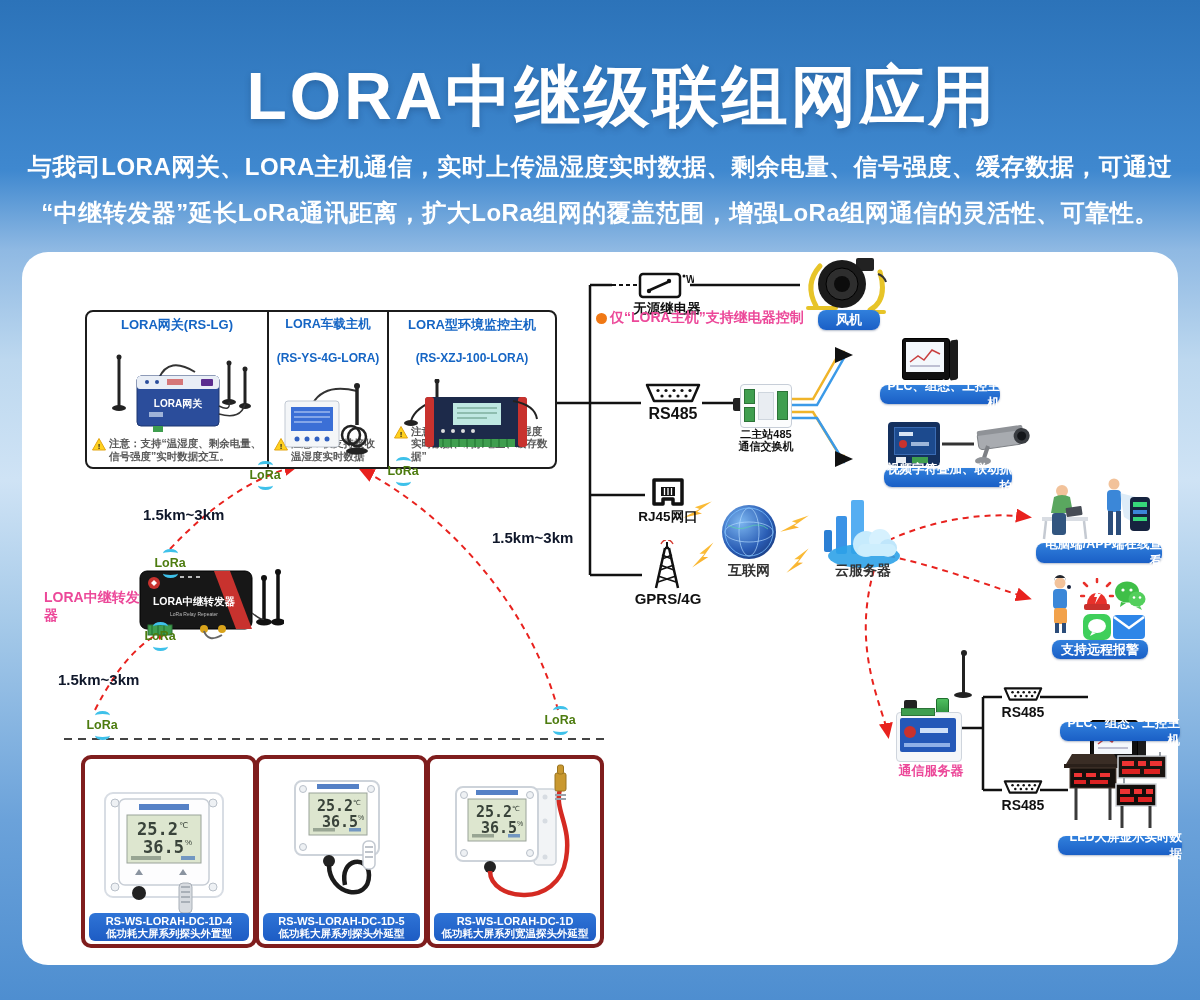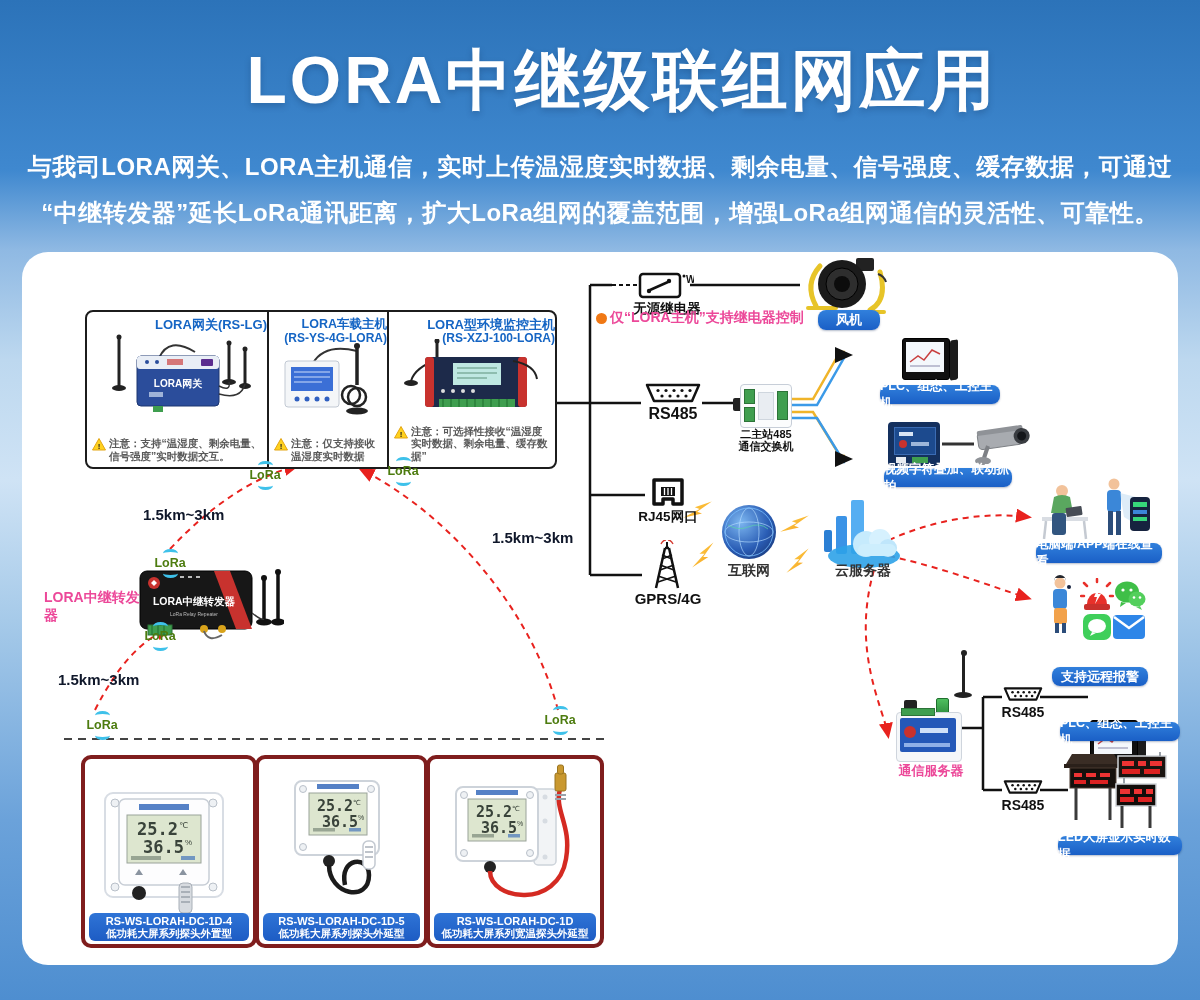--- a/index.html
+++ b/index.html
@@ -2,36 +2,36 @@
 <html><head>
 <meta charset="utf-8">
 <style>
   html,body{margin:0;padding:0;}
   body{
     width:1200px;height:1000px;position:relative;overflow:hidden;
     font-family:"Liberation Sans","DejaVu Sans",sans-serif;
     background:linear-gradient(180deg,#2c73b9 0%,#3f88cf 17%,#8fb9e3 25%,#bdd8ef 36%,#cfe3f5 48%,#a6cae9 62%,#6ba2da 82%,#4e8ed0 100%);
   }
   .abs{position:absolute;}
-  .page-title{left:0;right:0;top:36px;text-align:center;color:#fff;font-weight:900;font-size:66px;letter-spacing:3px;text-shadow:0 3px 6px rgba(10,40,80,.25);padding-left:44px;}
+  .page-title{left:0;right:0;top:52px;text-align:center;color:#fff;font-weight:900;font-size:66px;letter-spacing:3px;text-shadow:0 3px 6px rgba(10,40,80,.25);padding-left:44px;}
   .page-sub{left:0;right:0;top:144px;text-align:center;color:#fff;font-weight:700;font-size:24px;line-height:46px;letter-spacing:.5px;}
   .panel{left:22px;top:252px;width:1156px;height:713px;background:#fff;border-radius:26px;}
 
   
   .hosts-box{left:85px;top:310px;width:468px;height:155px;border:2px solid #1c1c1c;border-radius:8px;display:flex;background:#fff;}
-  .hcell{display:flex;flex-direction:column;align-items:flex-end;position:relative;}
+  .hcell{display:flex;flex-direction:column;align-items:center;position:relative;gap:20px;}
   .hcell+.hcell{border-left:2px solid #1c1c1c;}
   .cell-title{color:#1565c4;font-weight:bold;font-size:13px;line-height:15px;margin-top:5px;text-align:center;}
   .cell-sub{color:#1565c4;font-weight:bold;font-size:12px;line-height:13px;text-align:center;}
   .devarea{flex:1;width:100%;position:relative;}
   .note{display:flex;align-items:flex-start;gap:3px;padding:0 5px 5px 5px;color:#5a5a5a;font-weight:700;font-size:10.5px;line-height:12.5px;}
   .warn{flex:0 0 auto;margin-top:1px;}
 
   .lbl{font-weight:bold;color:#111;}
-  .badge{background:linear-gradient(#3180dc,#1a5fc6);color:#fff;font-weight:bold;text-align:left;border-radius:8px;display:flex;align-items:center;justify-content:center;box-shadow:0 1px 2px rgba(0,30,80,.3);}
+  .badge{background:linear-gradient(#3180dc,#1a5fc6);color:#fff;font-weight:bold;text-align:right;border-radius:8px;display:flex;align-items:center;justify-content:center;box-shadow:0 1px 2px rgba(0,30,80,.3);}
   .red-lbl{color:#ec4899;font-weight:bold;}
   .dot{width:11px;height:11px;border-radius:50%;background:#f07814;display:inline-block;margin-right:3px;flex:0 0 auto;}
 
   .lora-tag{display:flex;flex-direction:column;align-items:center;width:40px;}
   .arc{width:15px;height:6px;border-top:3px solid #3ec1ea;border-radius:50%;}
   .arc-b{transform:rotate(180deg);}
   .lora-txt{font-size:12.5px;font-weight:bold;color:#4d7c0f;line-height:11px;}
 
   .dist{font-weight:bold;color:#0f172a;font-size:15px;}
 
@@ -370,21 +370,21 @@
 </svg>
 <svg class="abs" style="left:1082px;top:613px" width="30" height="28" viewBox="0 0 30 28">
   <rect x="1" y="1" width="28" height="26" rx="7" fill="#3fcf5a"></rect>
   <ellipse cx="15" cy="13" rx="9" ry="7" fill="#fff"></ellipse>
   <path d="M10,19 L8,23 L14,20 Z" fill="#fff"></path>
 </svg>
 <svg class="abs" style="left:1112px;top:614px" width="34" height="26" viewBox="0 0 34 26">
   <rect x="1" y="1" width="32" height="24" rx="4" fill="#2e86e8"></rect>
   <path d="M2,3 L17,14 L32,3" stroke="#fff" stroke-width="2.5" fill="none"></path>
 </svg>
-<div class="abs badge" style="left:1052px;top:667px;width:96px;height:19px;font-size:13px">支持远程报警</div>
+<div class="abs badge" style="left:1052px;top:640px;width:96px;height:19px;font-size:13px">支持远程报警</div>
 
 <div class="abs" style="left:896px;top:650px;width:90px;height:130px">
   <div class="abs" style="left:66px;top:4px;width:2.5px;height:40px;background:#222"></div>
   <div class="abs" style="left:64.5px;top:0;width:6px;height:6px;border-radius:50%;background:#222"></div>
   <div class="abs" style="left:58px;top:42px;width:18px;height:6px;border-radius:50%;background:#222"></div>
   <div class="abs" style="left:8px;top:50px;width:13px;height:11px;background:#222;border-radius:2px"></div>
   <div class="abs" style="left:5px;top:62px;width:20px;text-align:center;font-size:6.5px;color:#555;font-weight:bold">以太网</div>
   <div class="abs" style="left:40px;top:48px;width:11px;height:15px;background:linear-gradient(#4fbf5f,#2e8e3e);border:1px solid #20702e;border-radius:2px"></div>
   <div class="abs" style="left:0;top:62px;width:64px;height:48px;background:#f5f7f9;border:1.5px solid #cfd5dd;border-radius:4px"></div>
   <div class="abs" style="left:5px;top:58px;width:32px;height:6px;background:#3f9e4f;border:1px solid #2c7338"></div>

